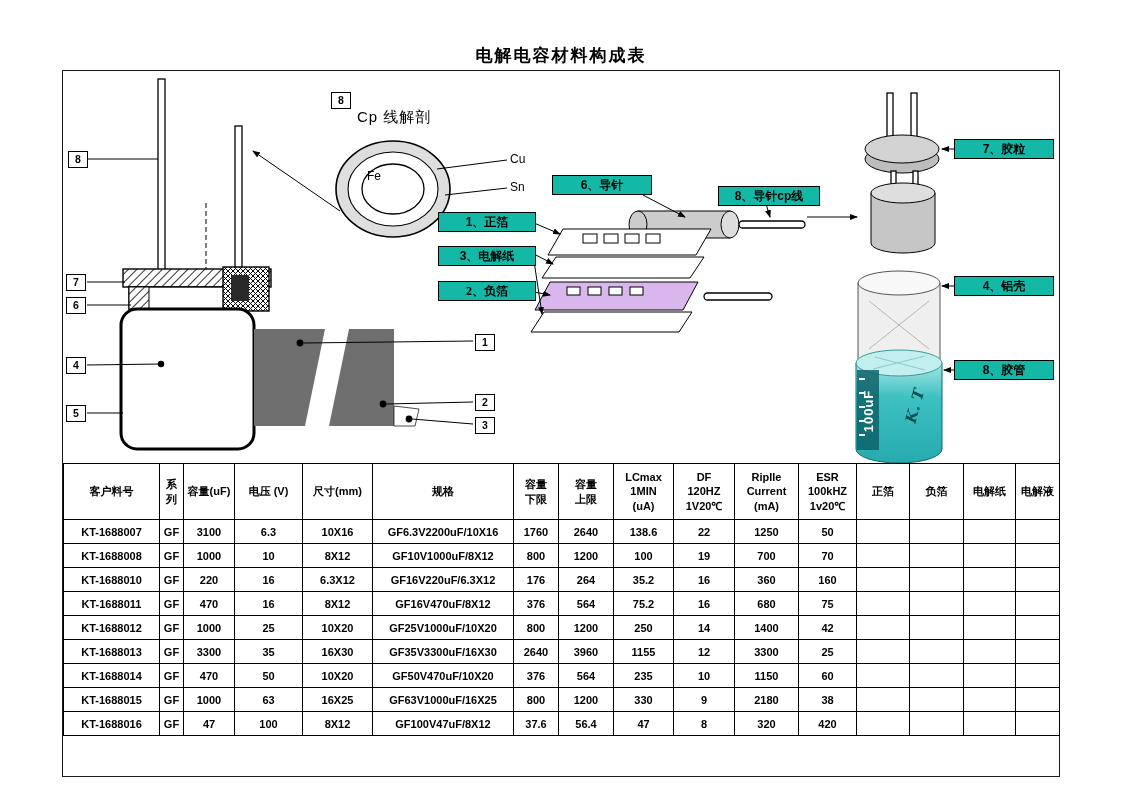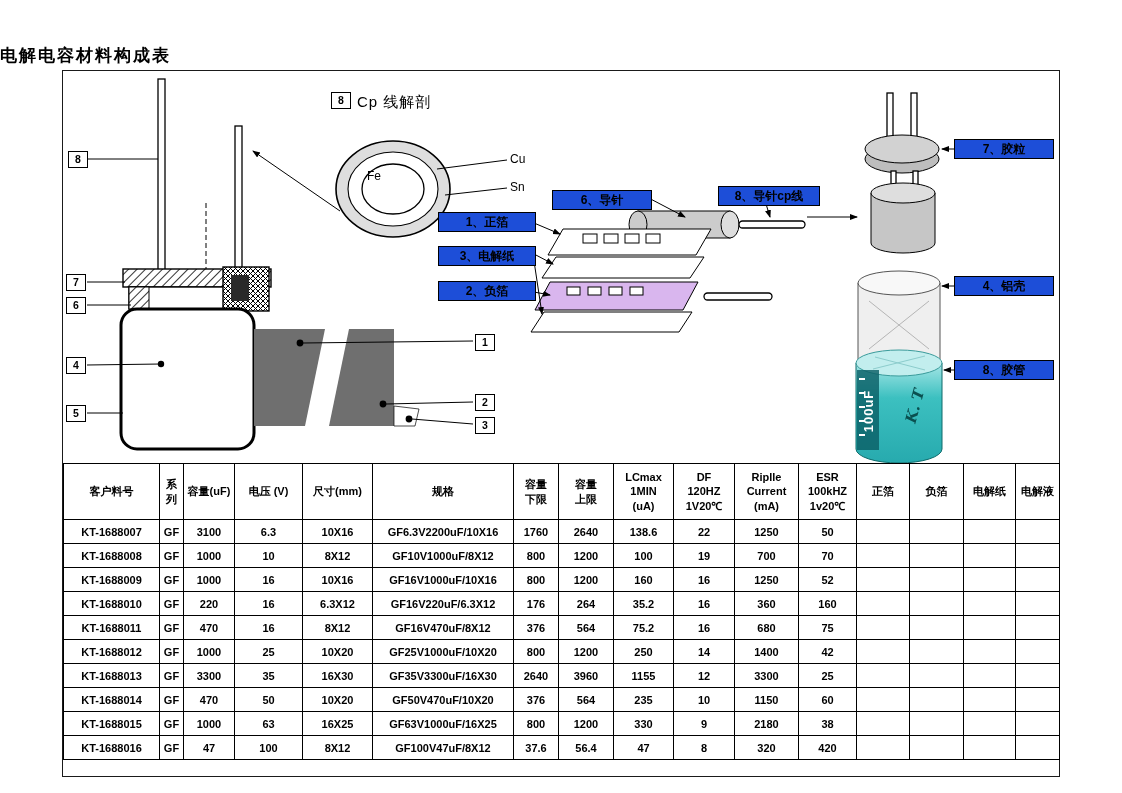--- a/index.html
+++ b/index.html
@@ -1,26 +1,26 @@
 <!DOCTYPE html>
 <html><head>
 <meta charset="utf-8">
 <style>
   html,body{margin:0;padding:0;background:#fff;}
   .page{position:relative;width:1122px;height:793px;background:#fff;
         font-family:"Liberation Sans",sans-serif;color:#000;overflow:hidden;}
-  .page-title{position:absolute;left:0;top:44px;width:100%;text-align:left;
+  .page-title{position:absolute;left:0;top:44px;width:100%;text-align:center;
         font-size:17px;font-weight:bold;letter-spacing:2px;}
   .frame{position:absolute;left:62px;top:70px;width:996px;height:705px;border:1px solid #1a1a1a;}
   .abs{position:absolute;}
   svg.diagram{position:absolute;left:0;top:0;}
   .marker{width:18px;height:15px;line-height:15px;border:1px solid #000;font-size:10.5px;
         text-align:center;font-weight:bold;background:#fff;}
   .callout{border:1.3px solid #000;height:18px;line-height:18px;font-size:12px;font-weight:bold;
-        text-align:center;background:#1d4ed8;white-space:nowrap;box-sizing:content-box;padding:0 2px;}
+        text-align:center;background:#14b8a6;white-space:nowrap;box-sizing:content-box;padding:0 2px;}
   .small-label{font-size:12px;}
   .cp-title{font-size:15px;letter-spacing:1px;}
   .print-cap{color:#fff;font-weight:bold;font-size:13px;transform:translate(-50%,-50%) rotate(-90deg);
         letter-spacing:1px;}
   .print-brand{color:#0a4f4f;font-weight:bold;font-style:italic;font-size:15px;
         font-family:"DejaVu Serif",serif;transform:translate(-50%,-50%) rotate(-75deg);}
   table.spec{position:absolute;left:0;top:392px;width:996px;border-collapse:collapse;
         table-layout:fixed;font-size:11px;background:#fff;}
   table.spec th,table.spec td{border:1px solid #000;text-align:center;vertical-align:middle;
         padding:0 1px;overflow:hidden;font-weight:bold;}
@@ -155,29 +155,29 @@
     <div class="abs marker" style="left:5px;top:80px;">8</div>
     <div class="abs marker" style="left:3px;top:203px;">7</div>
     <div class="abs marker" style="left:3px;top:226px;">6</div>
     <div class="abs marker" style="left:3px;top:286px;">4</div>
     <div class="abs marker" style="left:3px;top:334px;">5</div>
     <div class="abs marker" style="left:412px;top:263px;">1</div>
     <div class="abs marker" style="left:412px;top:323px;">2</div>
     <div class="abs marker" style="left:412px;top:346px;">3</div>
     <div class="abs marker" style="left:268px;top:21px;">8</div>
 
-    <div class="abs cp-title" style="left:294px;top:22px;">Cp 线解剖</div>
+    <div class="abs cp-title" style="left:294px;top:37px;">Cp 线解剖</div>
     <div class="abs small-label" style="left:304px;top:98px;">Fe</div>
     <div class="abs small-label" style="left:447px;top:81px;">Cu</div>
     <div class="abs small-label" style="left:447px;top:109px;text-align:center;">Sn</div>
 
     <div class="abs callout" style="left:375px;top:141px;width:92px;text-align:center;">1、正箔</div>
     <div class="abs callout" style="left:375px;top:175px;width:92px;">3、电解纸</div>
-    <div class="abs callout" style="left:375px;top:210px;width:92px;">2、负箔</div>
-    <div class="abs callout" style="left:489px;top:104px;width:94px;margin-top:15px;">6、导针</div>
+    <div class="abs callout" style="left:375px;top:210px;width:92px;font-family:Liberation Serif, serif;">2、负箔</div>
+    <div class="abs callout" style="left:489px;top:104px;width:94px;">6、导针</div>
     <div class="abs callout" style="left:655px;top:115px;width:96px;">8、导针cp线</div>
     <div class="abs callout" style="left:891px;top:68px;width:94px;">7、胶粒</div>
     <div class="abs callout" style="left:891px;top:205px;width:94px;">4、铝壳</div>
     <div class="abs callout" style="left:891px;top:289px;width:94px;">8、胶管</div>
 
     <div class="abs print-cap" style="left:805px;top:340px;">100uF</div>
     <div class="abs print-brand" style="left:852px;top:335px;">K. T</div>
 
     <table class="spec">
       <colgroup>
@@ -260,38 +260,20 @@
             <td>100</td>
             <td>19</td>
             <td>700</td>
             <td>70</td>
             <td></td>
             <td></td>
             <td></td>
             <td></td>
           </tr>
           <tr>
-            <td>KT-1688009</td>
-            <td>GF</td>
-            <td>1000</td>
-            <td>16</td>
-            <td>10X16</td>
-            <td>GF16V1000uF/10X16</td>
-            <td>800</td>
-            <td>1200</td>
-            <td>160</td>
-            <td>16</td>
-            <td>1250</td>
-            <td>52</td>
-            <td></td>
-            <td></td>
-            <td></td>
-            <td></td>
-          </tr>
-          <tr>
             <td>KT-1688010</td>
             <td>GF</td>
             <td>220</td>
             <td>16</td>
             <td>6.3X12</td>
             <td>GF16V220uF/6.3X12</td>
             <td>176</td>
             <td>264</td>
             <td>35.2</td>
             <td>16</td>

